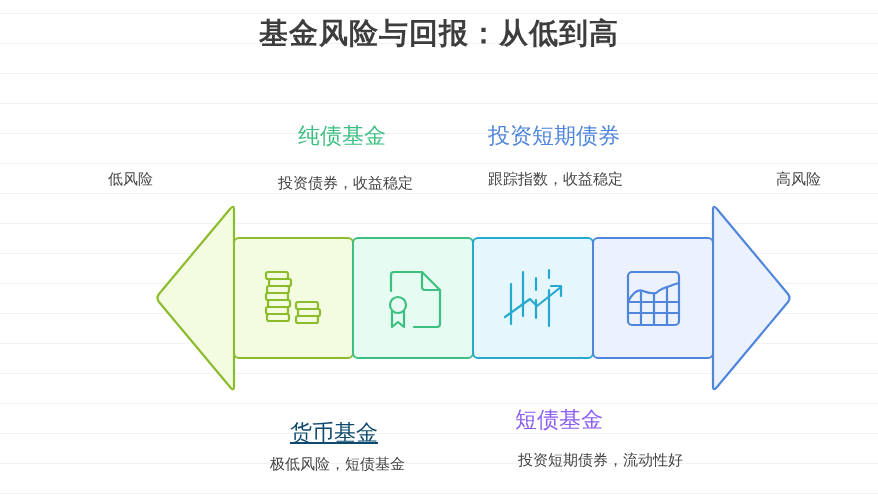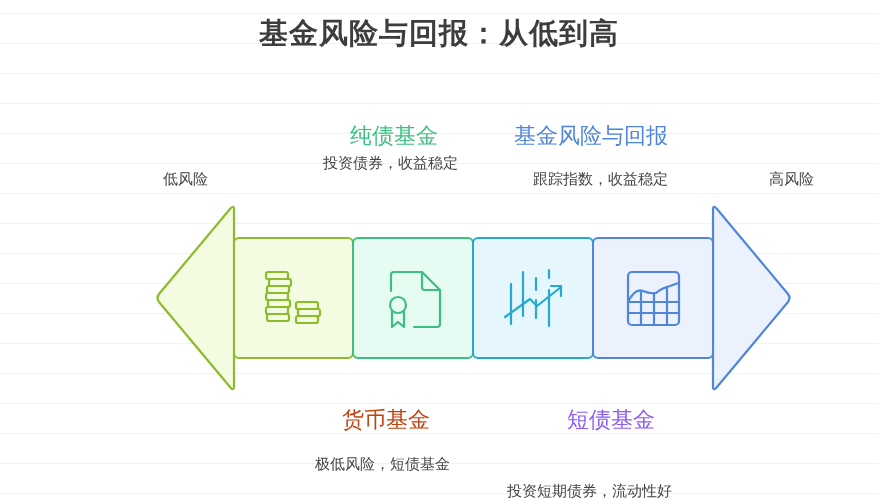--- a/index.html
+++ b/index.html
@@ -12,45 +12,45 @@
     position: absolute; inset: 0;
     background-image: repeating-linear-gradient(to bottom,
       transparent 0px, transparent 13px, #f2f2f2 13px, #f2f2f2 14px, transparent 14px, transparent 30px);
     z-index: 0;
   }
   .title {
     position: absolute; left: 0; width: 946px; top: 14px;
     text-align: center; font-size: 29px; font-weight: bold; color: #3d3d3d;
     letter-spacing: 1px; z-index: 2;
   }
-  .lbl { position: absolute; z-index: 2; text-align: right; white-space: nowrap; }
+  .lbl { position: absolute; z-index: 2; text-align: left; white-space: nowrap; }
   .head { font-size: 22px; }
   .desc { font-size: 15px; color: #444444; line-height: 22px; }
   svg.diagram { position: absolute; left: 0; top: 0; z-index: 1; }
 </style>
 </head>
 <body>
 
 <div class="bg-lines"></div>
 
 <div class="title" style="left:-34px;">基金风险与回报：从低到高</div>
 
 <div class="lbl head" style="left:298px; top:121px; width:140px; color:#3dbf82;">纯债基金</div>
-<div class="lbl head" style="left:488px; top:121px; width:180px; color:#4f86dc;">基金风险与回报</div>
+<div class="lbl head" style="left:488px; top:121px; width:180px; color:#4f86dc;">投资短期债券</div>
 
 <div class="lbl desc" style="left:108px; top:168px; width:100px;">低风险</div>
-<div class="lbl desc" style="left:278px; top:152px; width:180px;font-family:Liberation Serif, serif;">投资债券，收益稳定</div>
+<div class="lbl desc" style="left:278px; top:172px; width:180px;font-family:Liberation Serif, serif;">投资债券，收益稳定</div>
 <div class="lbl desc" style="left:488px; top:168px; width:180px;">跟踪指数，收益稳定</div>
-<div class="lbl desc" style="left:714px; top:168px; width:100px;">高风险</div>
+<div class="lbl desc" style="left:776px; top:168px; width:100px;">高风险</div>
 
-<div class="lbl head" style="left:290px; top:405px; width:140px; color:#c2410c;">货币基金</div>
+<div class="lbl head" style="left:290px; top:418px; width:140px; color:#0c4a6e;text-decoration:underline;">货币基金</div>
 <div class="lbl head" style="left:515px; top:405px; width:140px; color:#8b5cf6;">短债基金</div>
 
 <div class="lbl desc" style="left:270px; top:453px; width:180px;">极低风险，短债基金</div>
-<div class="lbl desc" style="left:500px; top:449px; width:172px; white-space:normal;margin-top:31px;">投资短期债券，流动性好</div>
+<div class="lbl desc" style="left:518px; top:449px; width:172px; white-space:normal;">投资短期债券，流动性好</div>
 
 <svg class="diagram" width="878" height="503" viewBox="0 0 878 503">
 
   <g>
     <path d="M234,210 L234,386 Q234,392 230,387 L159,302 Q156,298 159,294 L230,209 Q234,204 234,210 Z" fill="#f3fce0" stroke="#8cbb2c" stroke-width="2.2" stroke-linejoin="round"></path>
   </g>
 
   <g>
     <path d="M713,210 L713,386 Q713,392 717,387 L788,302 Q791,298 788,294 L717,209 Q713,204 713,210 Z" fill="#ecf2fd" stroke="#4f86dc" stroke-width="2.2" stroke-linejoin="round"></path>
   </g>

